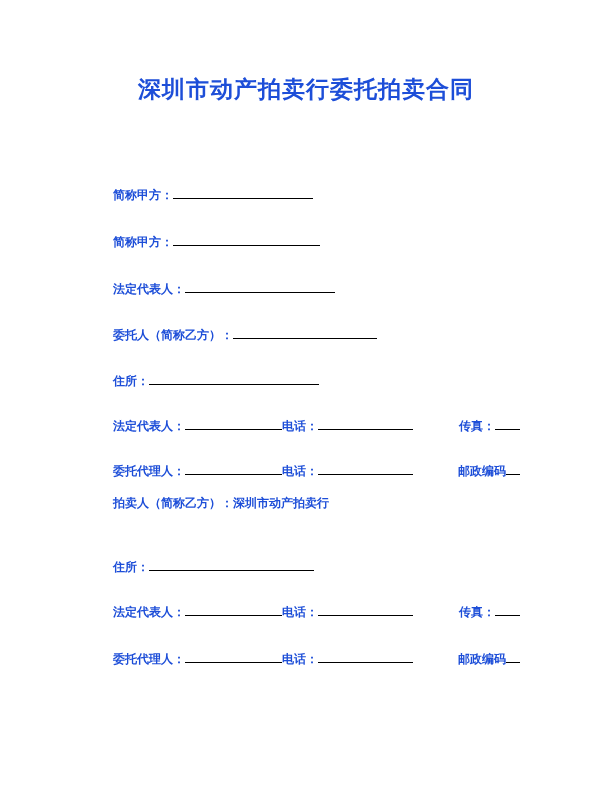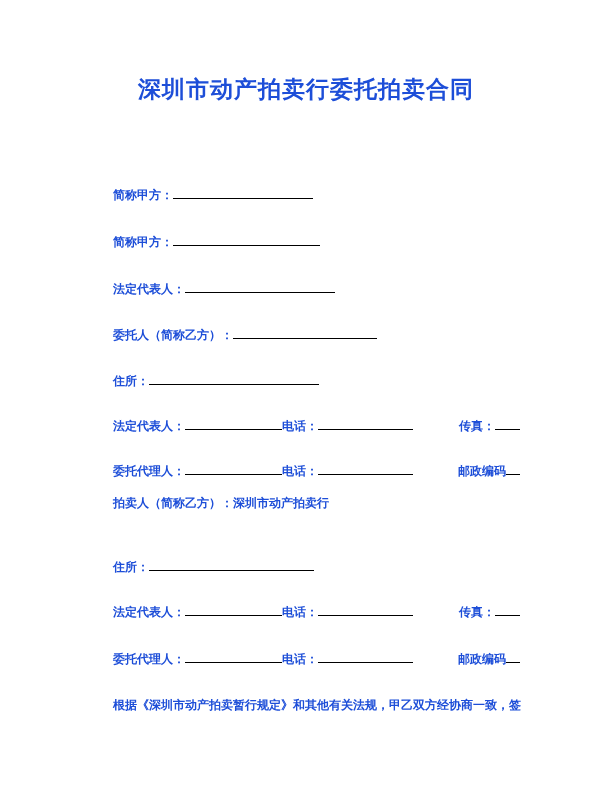--- a/index.html
+++ b/index.html
@@ -108,17 +108,14 @@
     <span class="c2"><span>电话：</span><span class="u u95"></span></span>
     <span class="c3"><span>传真：</span><span class="u u25"></span></span>
   </div>
 
   <div class="row row3" style="top:650px">
     <span class="c1"><span>委托代理人：</span><span class="u u97"></span></span>
     <span class="c2"><span>电话：</span><span class="u u95"></span></span>
     <span class="c3"><span>邮政编码</span><span class="u u14"></span></span>
   </div>
 
-  <div class="row" style="top:698px">
-    <span>根据《深圳市动产拍卖暂行规定》和其他有关法规，甲乙双方经协商一致，签</span>
-  </div>
 
 </div>
 
 </body></html>

